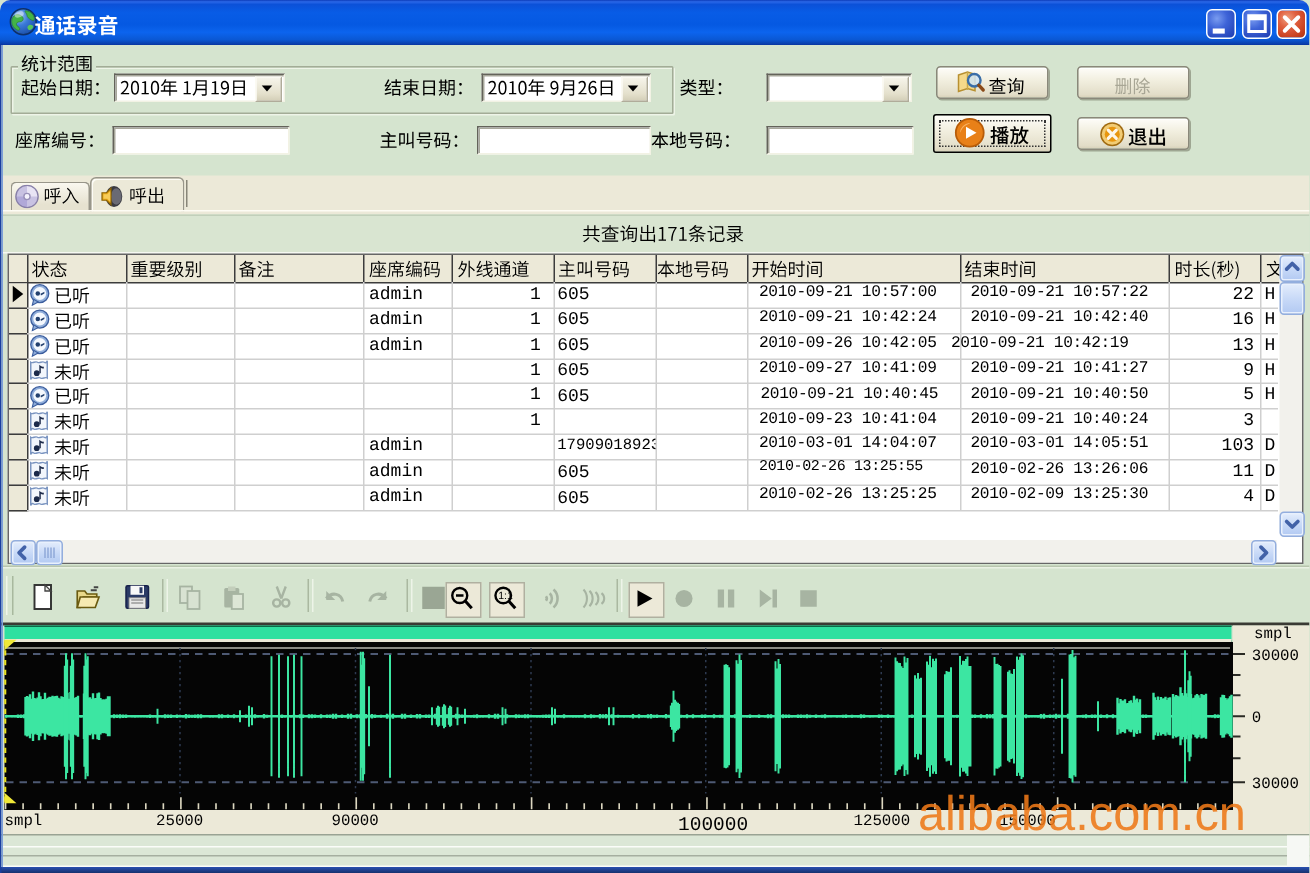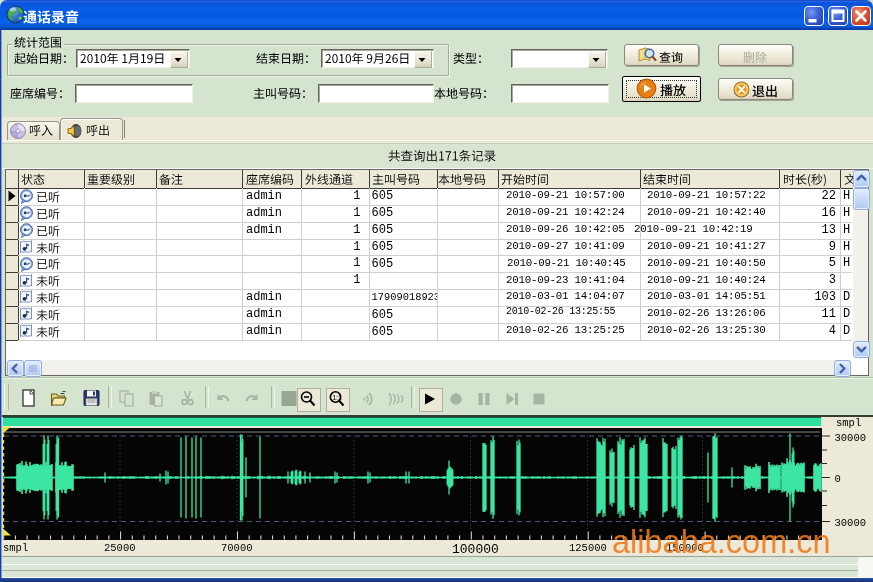--- a/index.html
+++ b/index.html
@@ -350,21 +350,21 @@
 <div class="cell mono" style="left:843px;top:307.1px;width:10px;font-size:12px;color:#000">D</div>
 <svg class="abs" style="left:19px;top:324.2px" width="15" height="15" viewBox="0 0 14 15">
     <use href="#icN"></use>
   </svg>
 <svg class="abs" style="left:36px;top:322.0px" width="28" height="18" viewBox="0 -14.5 28 18">
     <use href="#tN" fill="#000"></use>
   </svg>
 <div class="cell mono" style="left:246px;top:324.0px;width:50px;font-size:12px;color:#000">admin</div>
 <div class="cell mono" style="left:371.5px;top:324.5px;width:65px;font-size:12px;color:#000">605</div>
 <div class="cell mono" style="left:506px;top:324.2px;width:131px;font-size:10.8px;letter-spacing:-.25px;color:#000">2010-02-26 13:25:25</div>
-<div class="cell mono" style="left:647px;top:324.2px;width:131px;font-size:10.8px;letter-spacing:-.25px;color:#000">2010-02-26 13:25:30</div>
+<div class="cell mono" style="left:647px;top:324.2px;width:131px;font-size:10.8px;letter-spacing:-.25px;color:#000">2010-02-09 13:25:30</div>
 <div class="cell mono" style="left:770px;top:324.0px;width:66px;font-size:12px;color:#000;text-align:right">4</div>
 <div class="cell mono" style="left:843px;top:324.0px;width:10px;font-size:12px;color:#000">D</div>
 <div class="abs" style="left:852.5px;top:170px;width:15.5px;height:186px;background:#f2f1ec"></div>
 <div class="sbtn" style="left:852.5px;top:170px;width:15px;height:16px"><svg width="15" height="15" viewBox="0 0 16 16">
       <path d="M4 9l4-4 4 4" fill="none" stroke="#4262a8" stroke-width="2.6" stroke-linejoin="round" stroke-linecap="round"></path>
     </svg></div>
 <div class="sbtn" style="left:852.5px;top:187.5px;width:15px;height:20px"></div>
 <div class="sbtn" style="left:852.5px;top:340.5px;width:15px;height:15px"><svg width="15" height="15" viewBox="0 0 16 16">
       <path d="M4 6l4 4 4-4" fill="none" stroke="#4262a8" stroke-width="2.6" stroke-linejoin="round" stroke-linecap="round"></path>
     </svg></div>
@@ -487,21 +487,21 @@
     <path d="M3.7 531.5V539.5 M15.4 535.5V539.5 M27.1 535.5V539.5 M38.8 535.5V539.5 M50.5 535.5V539.5 M62.1 535.5V539.5 M73.8 535.5V539.5 M85.5 535.5V539.5 M97.2 535.5V539.5 M108.9 535.5V539.5 M120.6 531.5V539.5 M132.3 535.5V539.5 M144.0 535.5V539.5 M155.7 535.5V539.5 M167.4 535.5V539.5 M179.0 535.5V539.5 M190.7 535.5V539.5 M202.4 535.5V539.5 M214.1 535.5V539.5 M225.8 535.5V539.5 M237.5 531.5V539.5 M249.2 535.5V539.5 M260.9 535.5V539.5 M272.6 535.5V539.5 M284.3 535.5V539.5 M295.9 535.5V539.5 M307.6 535.5V539.5 M319.3 535.5V539.5 M331.0 535.5V539.5 M342.7 535.5V539.5 M354.4 531.5V539.5 M366.1 535.5V539.5 M377.8 535.5V539.5 M389.5 535.5V539.5 M401.2 535.5V539.5 M412.8 535.5V539.5 M424.5 535.5V539.5 M436.2 535.5V539.5 M447.9 535.5V539.5 M459.6 535.5V539.5 M471.3 531.5V539.5 M483.0 535.5V539.5 M494.7 535.5V539.5 M506.4 535.5V539.5 M518.1 535.5V539.5 M529.8 535.5V539.5 M541.4 535.5V539.5 M553.1 535.5V539.5 M564.8 535.5V539.5 M576.5 535.5V539.5 M588.2 531.5V539.5 M599.9 535.5V539.5 M611.6 535.5V539.5 M623.3 535.5V539.5 M635.0 535.5V539.5 M646.7 535.5V539.5 M658.3 535.5V539.5 M670.0 535.5V539.5 M681.7 535.5V539.5 M693.4 535.5V539.5 M705.1 531.5V539.5 M716.8 535.5V539.5 M728.5 535.5V539.5 M740.2 535.5V539.5 M751.9 535.5V539.5 M763.6 535.5V539.5 M775.2 535.5V539.5 M786.9 535.5V539.5 M798.6 535.5V539.5 M810.3 535.5V539.5" stroke="#dcd7c0" stroke-width="1.1" fill="none"></path>
   </svg>
 <svg class="abs" style="left:0;top:424px" width="16" height="114" viewBox="0 424 16 114">
 <line x1="3.5" y1="427" x2="3.5" y2="535" stroke="#e8e020" stroke-width="1.4" stroke-dasharray="3.5 3"></line>
 <path d="M3 426.5h8l-8 7z" fill="#f0e838"></path>
 <path d="M3 535.5h8l-8-7z" fill="#f0e838"></path>
 </svg>
 <div class="abs" style="left:0px;top:539.5px;width:873px;height:17px;background:#ece9d8"></div>
 <div class="cell mono" style="left:3px;top:542px;font-size:10.5px;color:#000">smpl</div>
 <div class="cell mono" style="left:104px;top:542px;font-size:10.5px;color:#000">25000</div>
-<div class="cell mono" style="left:221px;top:542px;font-size:10.5px;color:#000">70000</div>
+<div class="cell mono" style="left:221px;top:542px;font-size:10.5px;color:#000">90000</div>
 <div class="cell mono" style="left:338px;top:564px;font-size:10px;color:#000">75000</div>
 <div class="cell mono" style="left:452px;top:542px;font-size:13px;color:#000">100000</div>
 <div class="cell mono" style="left:569px;top:542px;font-size:10.5px;color:#000">125000</div>
 <div class="cell mono" style="left:666px;top:542px;font-size:10.5px;color:#000">150000</div>
 <div class="cell mono" style="left:836px;top:416.5px;font-size:10.5px;color:#000">smpl</div>
 <svg class="abs" style="left:821px;top:415px" width="14" height="120" viewBox="0 0 14 120">
 <path d="M1 21h8M1 62.5h8M1 106.5h8" stroke="#2a2a24" stroke-width="1.2"></path>
 <path d="M1 35h5M1 48.5h5M1 76h5M1 90.5h5" stroke="#2a2a24" stroke-width="1.2"></path>
 </svg>
 <div class="cell mono" style="left:834.5px;top:431.5px;font-size:10.5px;color:#000">30000</div>

